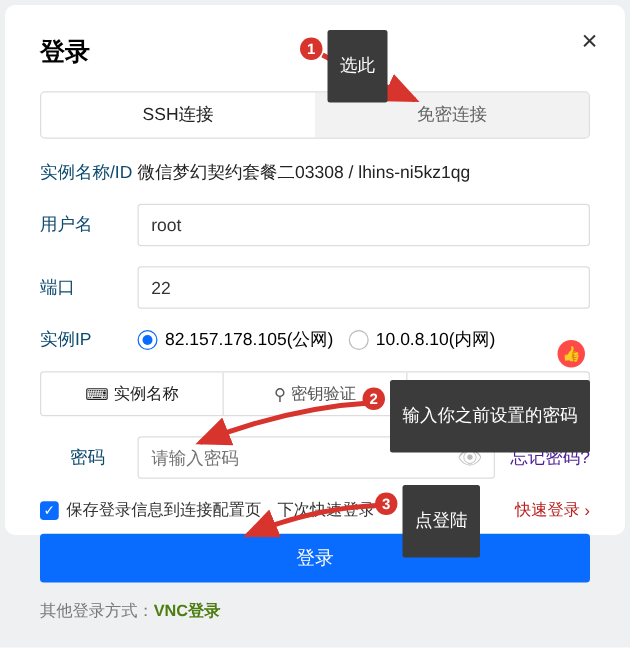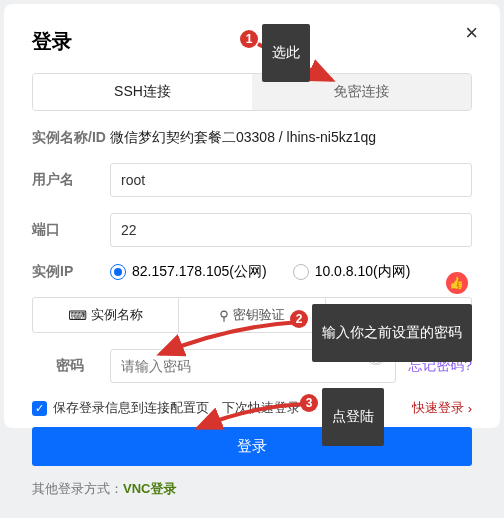--- a/index.html
+++ b/index.html
@@ -56,65 +56,64 @@
     font-weight: 500;
   }
   .row {
     display: flex;
     align-items: center;
     margin-bottom: 16px;
     font-size: 14px;
   }
   .label {
     width: 78px;
-    color: #737373;
+    color: #0c4a6e;
     flex-shrink: 0;
-    font-weight: bold;
   }
   .value {
     color: #222;
   }
   .input {
     flex: 1;
     border: 1px solid #ddd;
     border-radius: 3px;
     padding: 8px 10px;
     font-size: 14px;
     color: #333;
   }
-  .radio-group { display: flex; gap: 26px; align-items: center; }
+  .radio-group { display: flex; gap: 12px; align-items: center; }
   .radio-item { display: flex; align-items: center; gap: 6px; }
   .radio {
     width: 16px; height: 16px; border-radius: 50%;
     border: 1px solid #bbb; position: relative; flex-shrink:0;
   }
   .radio.checked { border-color: #0a6cff; }
   .radio.checked::after {
     content:""; position:absolute; top:3px; left:3px;
     width:8px; height:8px; border-radius:50%; background:#0a6cff;
   }
   .verify-group {
     display:flex; flex:1; border:1px solid #ddd; border-radius:3px; overflow:hidden;
   }
   .verify-opt {
     flex:1; text-align:center; padding:8px 0; font-size:13px;
     border-right:1px solid #ddd; display:flex; align-items:center;
     justify-content:center; gap:4px; color:#555; cursor:pointer;
   }
   .verify-opt:last-child { border-right:none; }
   .verify-opt.active { color:#222; font-weight:500; }
-  .pwd-wrap { position:relative; flex:1; display:flex; align-items:flex-start; }
+  .pwd-wrap { position:relative; flex:1; display:flex; align-items:center; }
   .pwd-input {
     flex:1; border:1px solid #ddd; border-radius:3px;
     padding:8px 34px 8px 10px; font-size:14px; color:#999;
   }
   .eye {
     position:absolute; right:10px; color:#bbb; font-size:16px; cursor:pointer;
   }
-  .forgot { margin-left:12px; color:#8b5cf6; cursor:pointer; }
+  .forgot { margin-left:12px; color:#4c1d95; cursor:pointer; }
   .save-row { display:flex; align-items:center; font-size:13px; margin:16px 0 10px 0; gap:6px;}
   .checkbox {
     width:15px; height:15px; border-radius:3px; background:#0a6cff;
     display:flex; align-items:center; justify-content:center; color:#fff;
     font-size:11px; flex-shrink:0;
   }
   .save-link { color:#b91c1c; cursor:pointer; display:flex; align-items:center; }
   .login-btn {
     width:100%; background:#0a6cff; color:#fff; border:none;
     border-radius:3px; padding:10px 0; font-size:15px; cursor:pointer;

